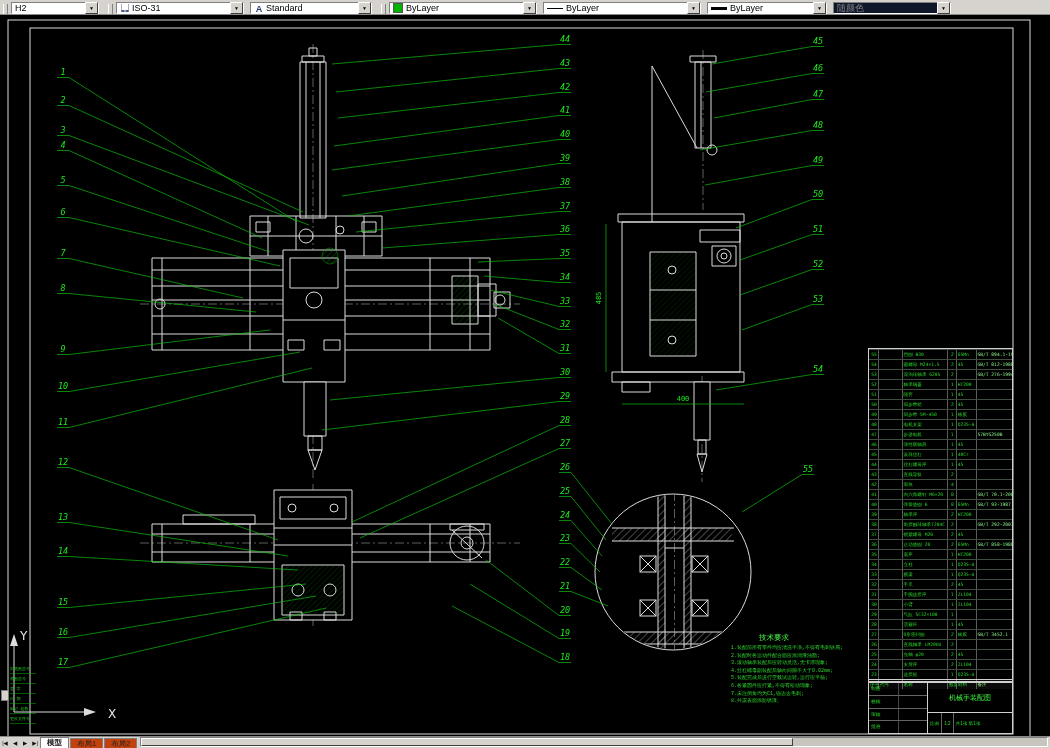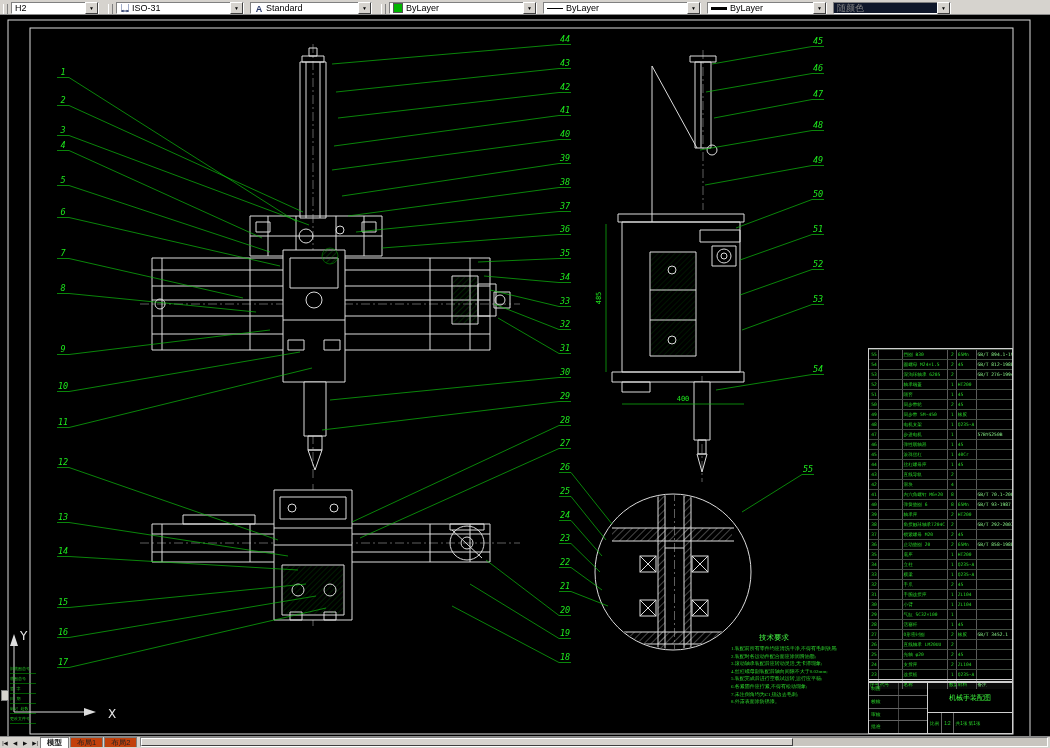--- a/index.html
+++ b/index.html
@@ -60,35 +60,35 @@
   .tb-row span:last-child{border-right:none;}
   .tb-right{flex:1;display:flex;flex-direction:column;}
   .tb-title{flex:1.5;display:flex;align-items:center;justify-content:center;text-align:center;
             font-size:7px;color:#3df73d;border-bottom:1px solid #cfcfcf;}
   .tb-bottom{flex:1;display:flex;align-items:center;font-size:4.6px;}
   .tb-bottom span{padding:0 2px;border-right:1px solid rgba(200,200,200,.5);height:100%;display:flex;align-items:center;}
   .tb-bottom span:last-child{border-right:none;}
 
   
   .notes{position:absolute;left:731px;top:633px;width:134px;z-index:2;color:#2cd82c;
-         font-family:Liberation Serif, serif;}
+         font-family:Liberation Mono, monospace;}
   .notes-title{font-size:7.5px;color:#46f746;margin-bottom:2px;padding-left:28px;}
   .note-line{font-size:5px;line-height:7.6px;white-space:nowrap;overflow:hidden;}
 
   
   .margin-block{position:absolute;left:10px;top:664px;width:26px;z-index:2;color:#22c822;
                 font-family:"DejaVu Sans Mono",monospace;}
   .margin-line{font-size:4px;line-height:9px;white-space:nowrap;overflow:hidden;border-bottom:1px solid rgba(0,180,0,.5);}
 
   
   .tabbar{position:absolute;left:0;bottom:0;width:1050px;height:11px;background:#d6d3ce;
           border-top:1px solid #8a8a8a;display:flex;align-items:flex-end;z-index:4;font-size:7.5px;}
   .tnav{display:flex;align-items:center;height:100%;}
   .tnav-btn{width:10px;text-align:center;font-size:5.5px;color:#111;cursor:default;}
-  .tabs{display:flex;height:100%;}
+  .tabs{display:flex;align-items:flex-end;height:100%;}
   .tab{padding:0 6px;border:1px solid #808080;border-bottom:none;background:#c2410c;height:9px;
        line-height:9px;color:#222;margin-right:1px;}
   .tab.active{background:#fff;font-weight:bold;height:10px;line-height:10px;}
   .hscroll{flex:1;height:8px;margin:1px 2px;background:#c8c5bf;border:1px solid;border-color:#808080 #fff #fff #808080;display:flex;}
   .hthumb{width:72%;height:100%;background:#d6d3ce;border:1px solid;border-color:#fff #404040 #404040 #fff;box-sizing:border-box;}
   .dock-grip{position:absolute;left:1px;top:690px;width:6px;height:9px;background:#d6d3ce;border:1px solid #808080;z-index:3;}
 </style>
 </head>
 <body>
 

